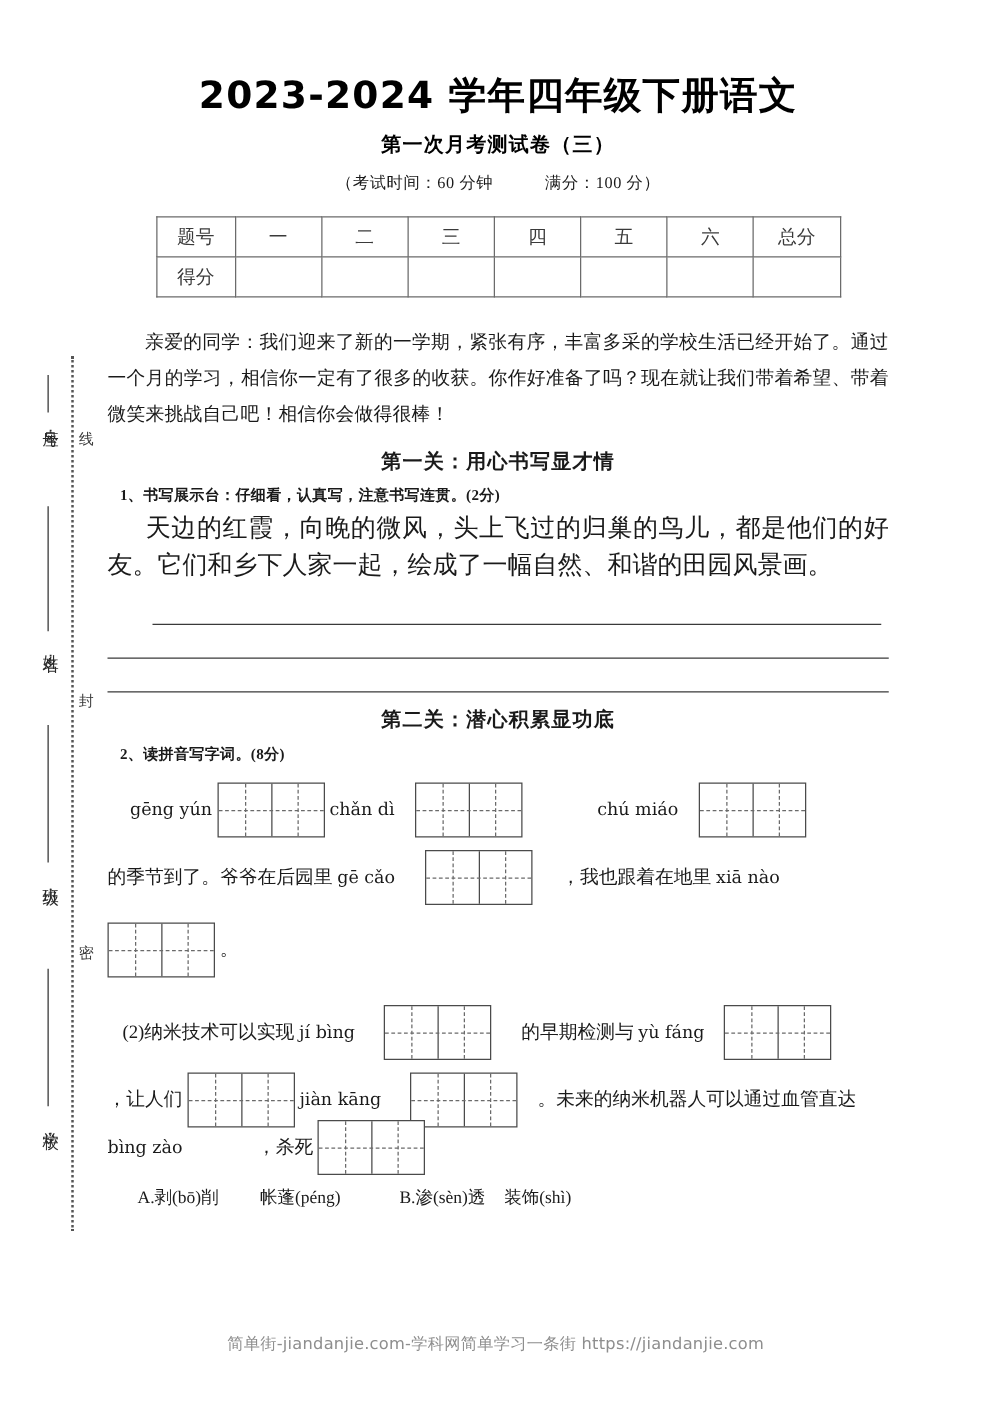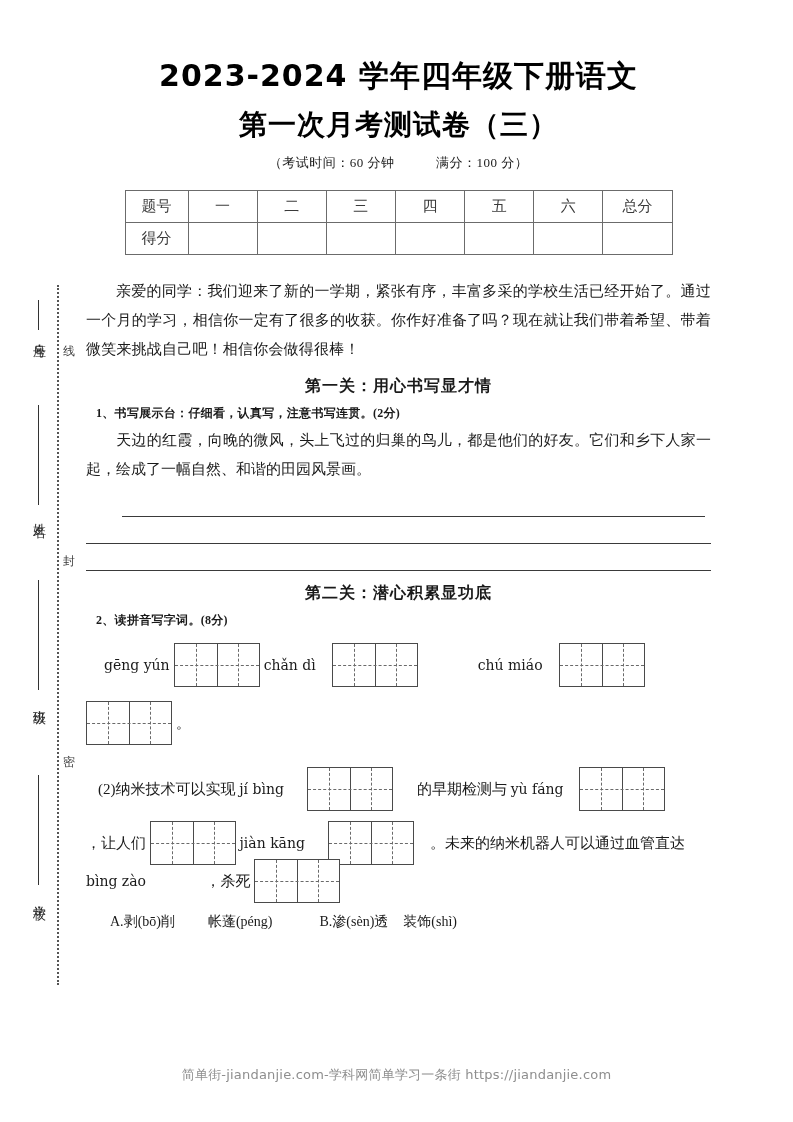--- a/index.html
+++ b/index.html
@@ -72,21 +72,21 @@
     font-weight: bold;
     font-size: 30px;
     letter-spacing: 1px;
     margin-top: 48px;
     color: #000;
   }
   .title-sub {
     text-align: center;
     font-family: "DejaVu Sans", "Liberation Sans", sans-serif;
     font-weight: bold;
-    font-size: 28px;
+    font-size: 16px;
     letter-spacing: 1px;
     margin-top: 9px;
     color: #000;
   }
   .title-note {
     text-align: center;
     font-size: 13px;
     margin-top: 10px;
     letter-spacing: 0.5px;
   }
@@ -132,21 +132,21 @@
 
   .qhead {
     font-family: Liberation Serif, serif;
     font-weight: bold;
     font-size: 12px;
     margin-top: 8px;
     padding-left: 10px;
     letter-spacing: 0.3px;
   }
   .qtext {
-    font-size: 15px;
+    font-size: 20px;
     line-height: 29px;
     margin-top: 4px;
     text-align: justify;
   }
   .qtext .indent { display: inline-block; width: 30px; }
 
   .writelines { margin-top: 6px; }
   .wline {
     border-bottom: 1px solid #3a3a3a;
     height: 26px;
@@ -325,20 +325,34 @@
     <span class="pinyin">chú miáo</span>
     <span class="sp-sm"></span>
     <span class="tzg" style="width:84px;height:42px;">
       <span class="cellsplit"></span>
       <span class="hdash"></span>
       <span class="vdash a"></span>
       <span class="vdash b"></span>
     </span>
   </div>
 
+  <div class="flowline">
+    <span class="cn">的季节到了。爷爷在后园里</span>
+    <span class="pinyin">gē cǎo</span>
+    <span class="sp"></span>
+    <span class="tzg" style="width:84px;height:42px;">
+      <span class="cellsplit"></span>
+      <span class="hdash"></span>
+      <span class="vdash a"></span>
+      <span class="vdash b"></span>
+    </span>
+    <span class="sp"></span>
+    <span class="cn">，我也跟着在地里</span>
+    <span class="pinyin">xiā nào</span>
+  </div>
 
   <div class="flowline" style="margin-top:14px;">
     <span class="tzg" style="width:84px;height:42px;">
       <span class="cellsplit"></span>
       <span class="hdash"></span>
       <span class="vdash a"></span>
       <span class="vdash b"></span>
     </span>
     <span class="cn">。</span>
   </div>

